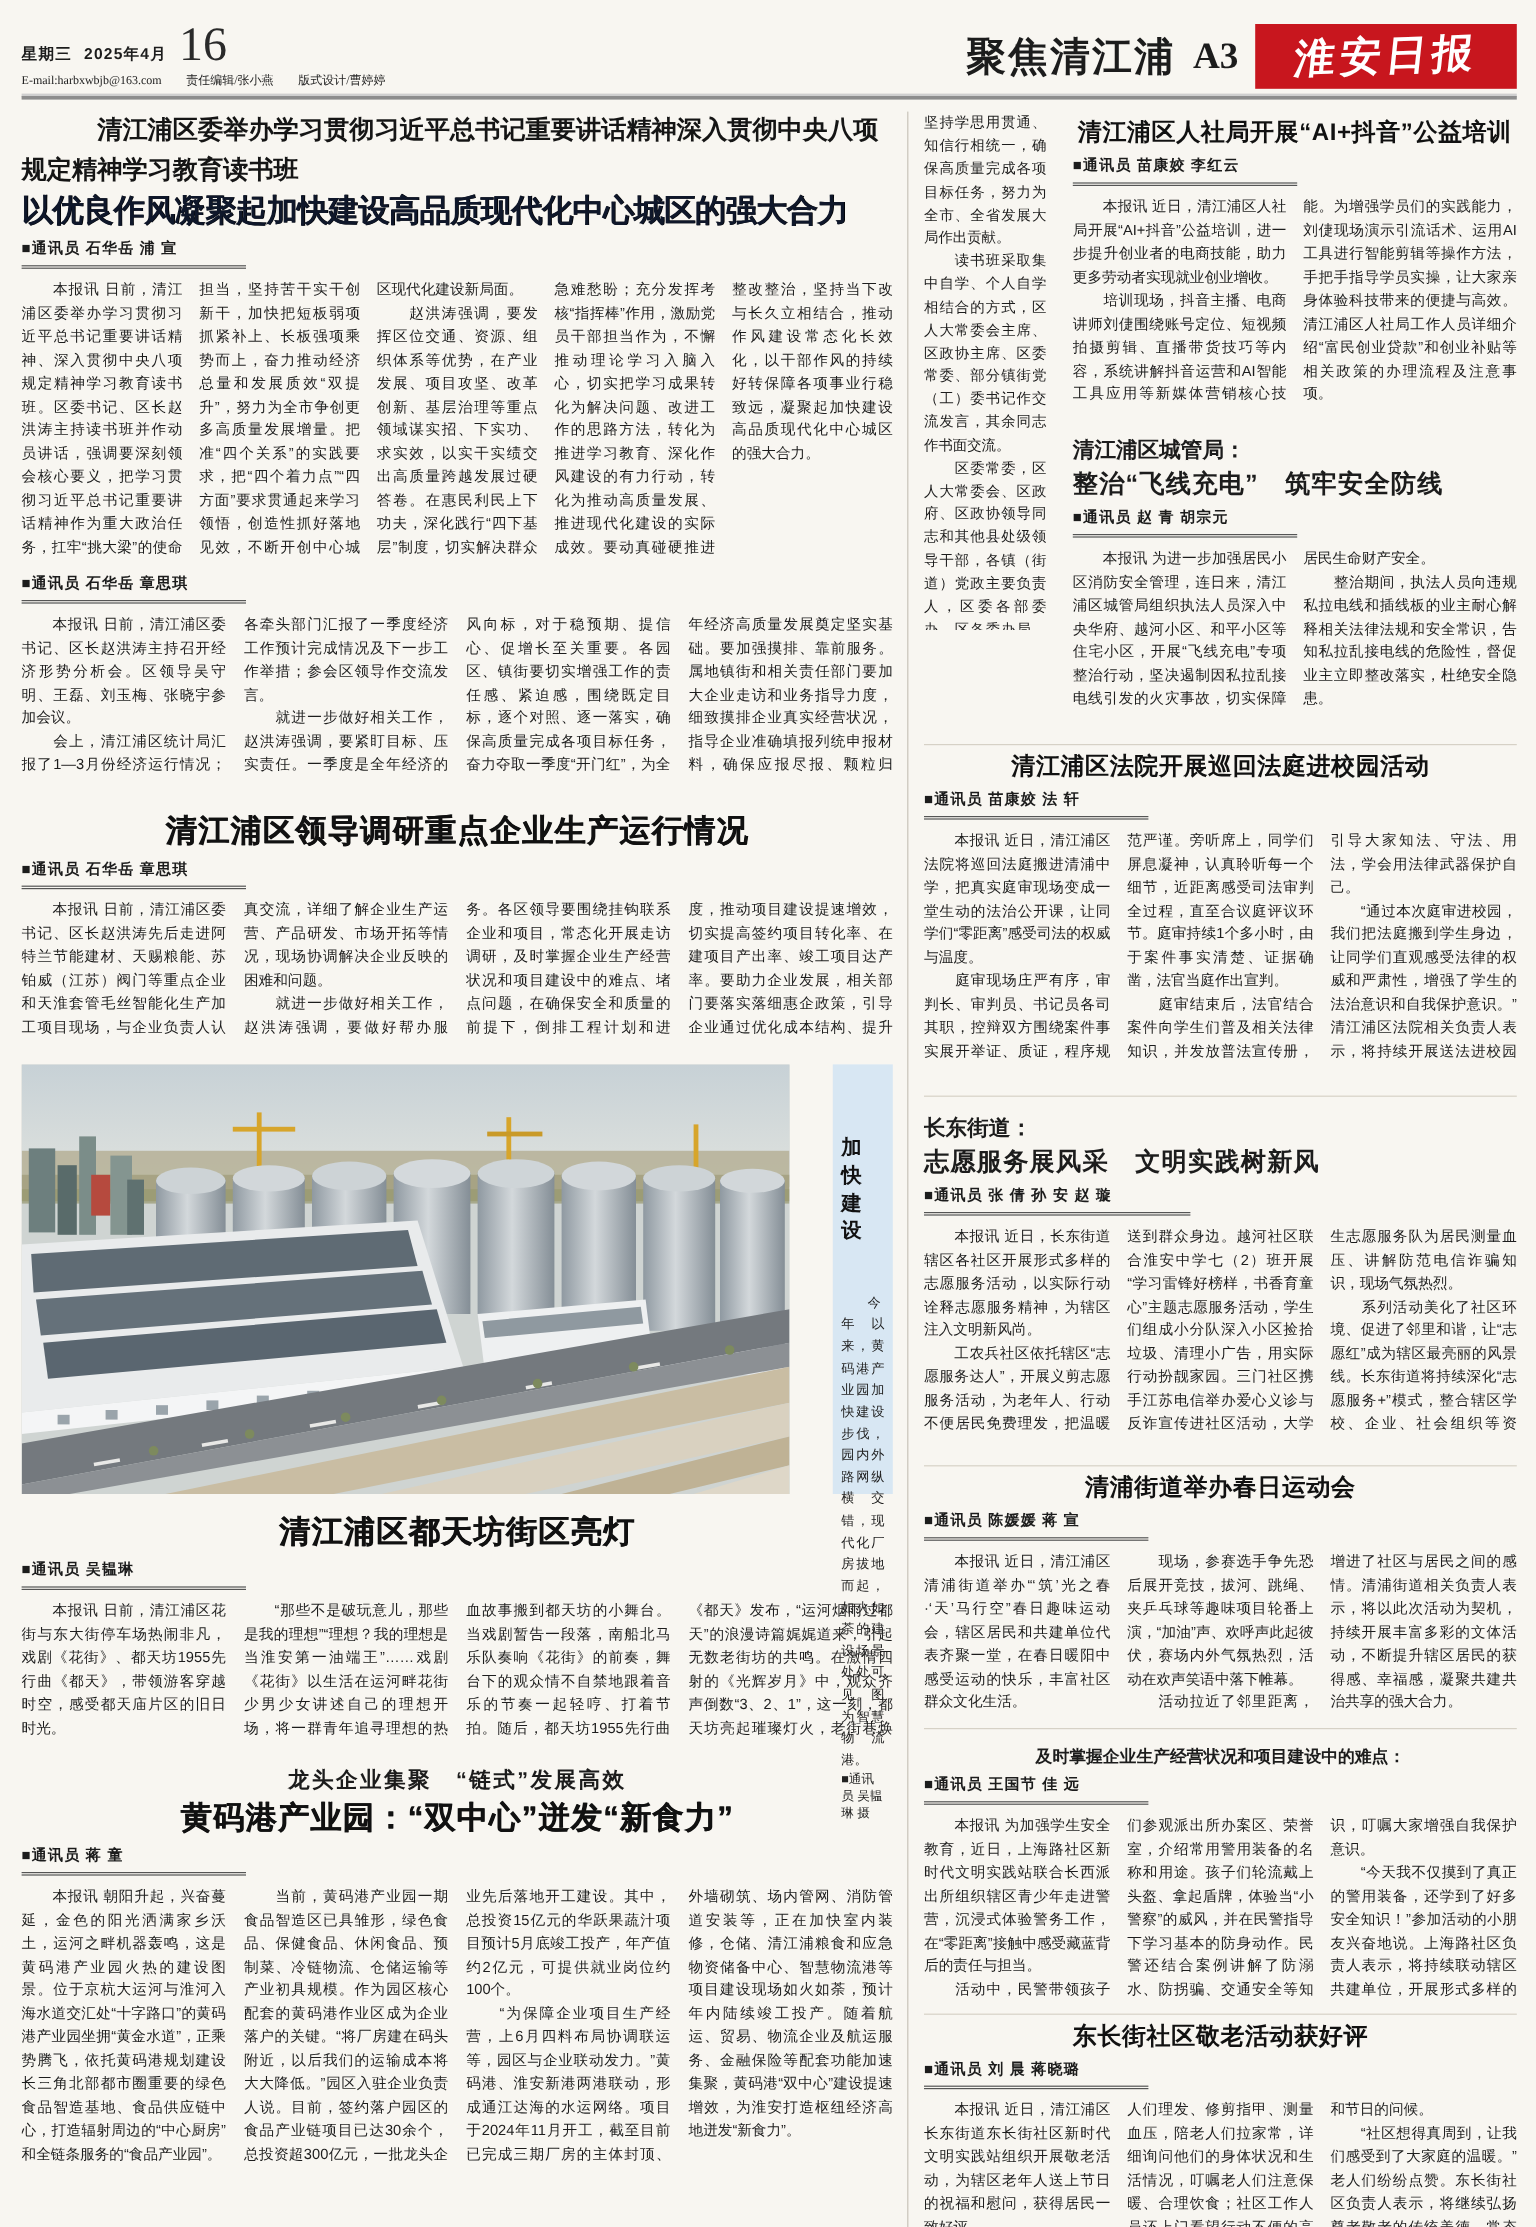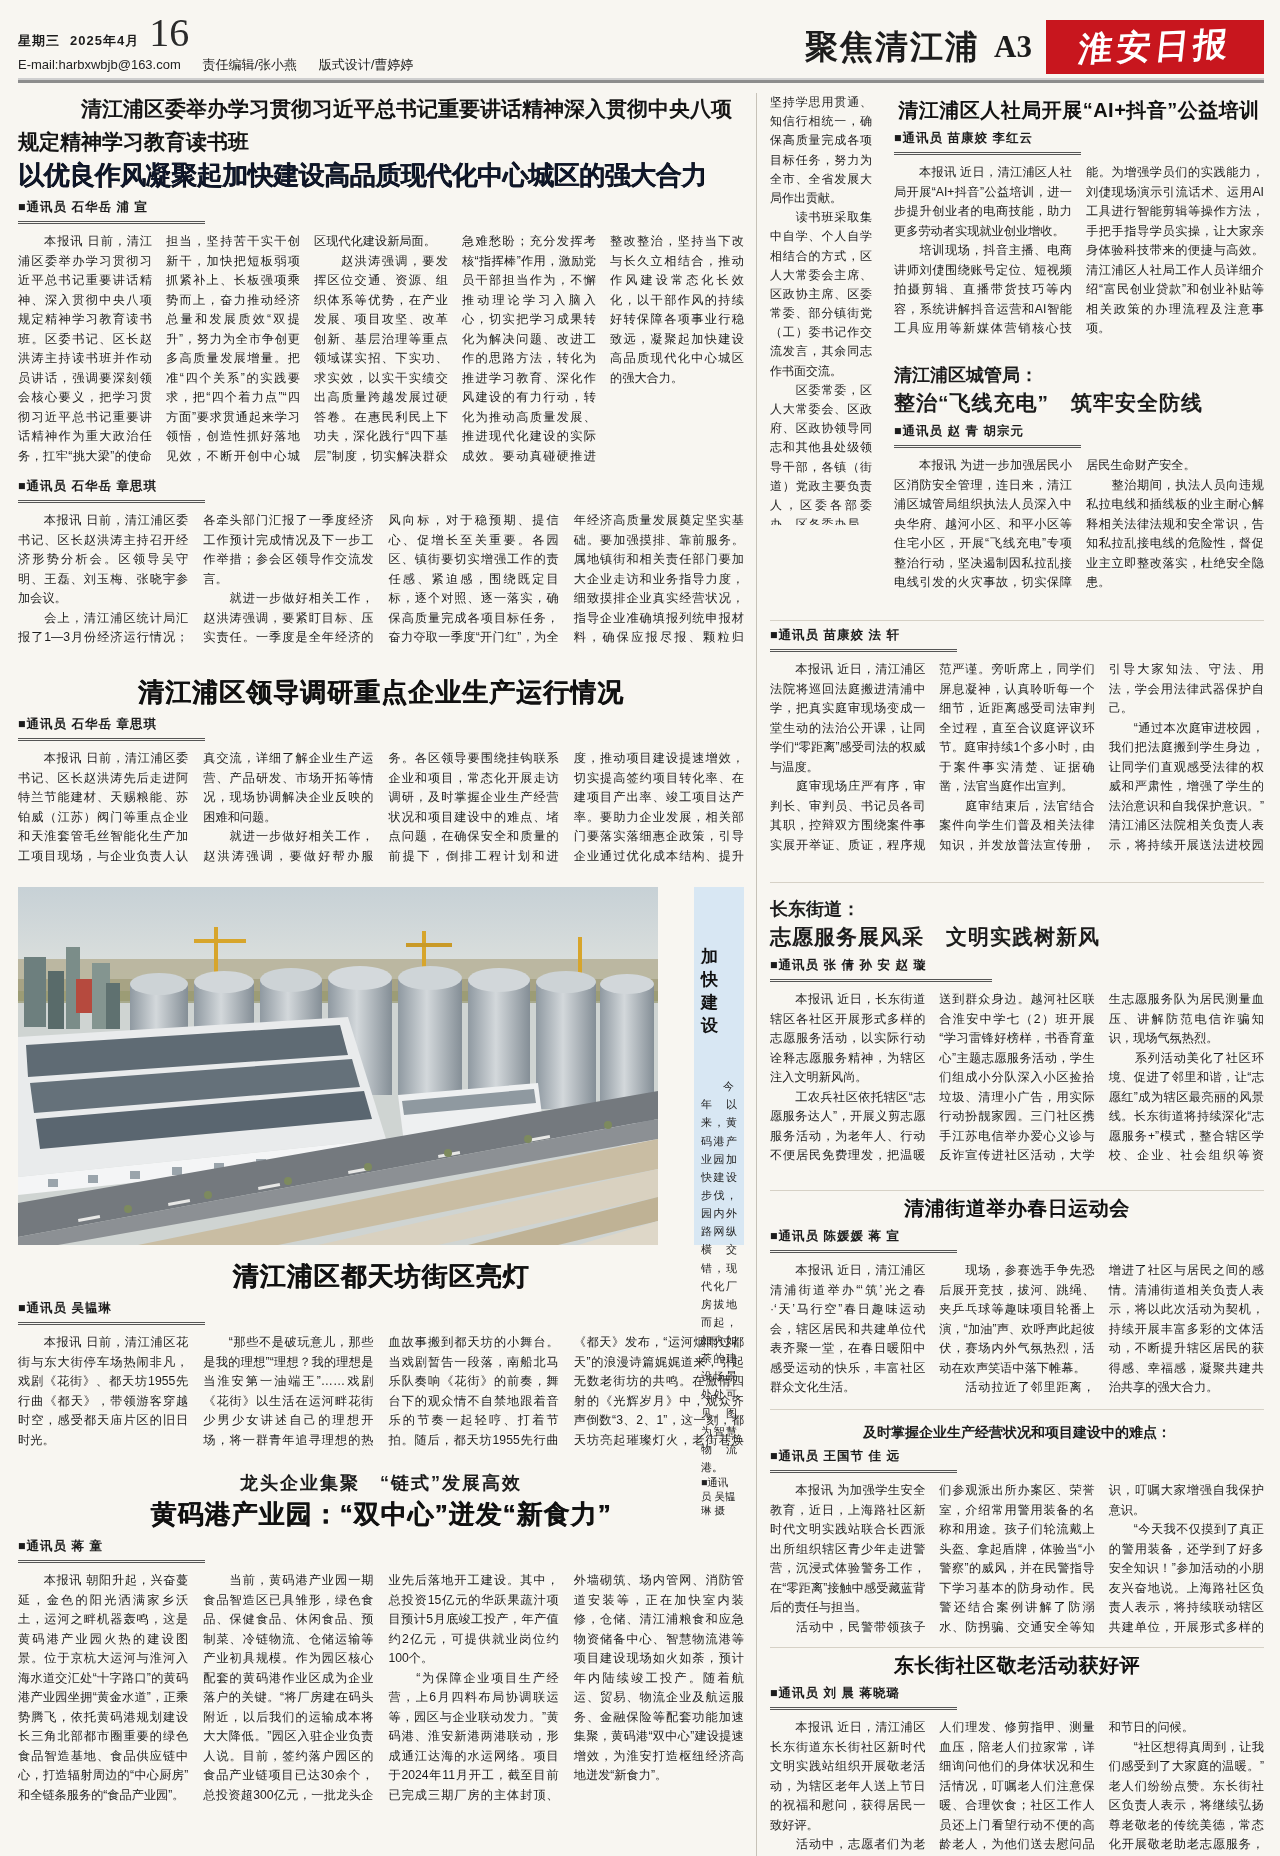--- a/index.html
+++ b/index.html
@@ -8,21 +8,21 @@
     font-family:"Liberation Sans","DejaVu Sans",sans-serif;
     color:#1c1c1c;overflow:hidden;
   }
   .sheet{width:1280px;height:1856px;background:#f8f6f1;box-sizing:border-box;padding:8px 16px 10px 18px;overflow:hidden;}
   
   .hdr{display:flex;justify-content:space-between;align-items:flex-end;height:66px;}
   .hdr-left{display:flex;flex-direction:column;justify-content:flex-end;}
   .hdr-date-row{display:flex;align-items:flex-end;gap:10px;}
   .hdr-date{font-size:13px;font-weight:700;letter-spacing:1px;}
   .hdr-day{font-family:"Liberation Serif","DejaVu Serif",serif;font-size:40px;line-height:.85;font-weight:400;color:#2a2a2a;}
-  .hdr-contact{font-size:13px;margin-top:6px;color:#222;}
+  .hdr-contact{font-size:10px;margin-top:6px;color:#222;font-family:Liberation Serif, serif;}
   .hdr-contact span{margin-right:18px;}
   .hdr-right{display:flex;align-items:center;gap:14px;}
   .hdr-section{font-size:33px;font-weight:900;letter-spacing:2px;}
   .hdr-pageno{font-family:"Liberation Serif","DejaVu Serif",serif;font-size:31px;font-weight:700;}
   .masthead{width:218px;height:54px;background:#c8161e;color:#fff;display:flex;align-items:center;justify-content:center;
     font-family:"Liberation Serif","DejaVu Serif",serif;font-size:34px;font-weight:900;letter-spacing:4px;
     transform:none;}
   .masthead span{display:inline-block;transform:skewX(-8deg) rotate(-2deg);}
   .hdr-rule{height:3px;background:#8d8d8d;margin-top:6px;box-shadow:0 -2px 0 #cfcfcf;}
   
@@ -288,20 +288,21 @@
             <div class="body cols2" style="height:150px;">　　本报讯 为进一步加强居民小区消防安全管理，连日来，清江浦区城管局组织执法人员深入中央华府、越河小区、和平小区等住宅小区，开展“飞线充电”专项整治行动，坚决遏制因私拉乱接电线引发的火灾事故，切实保障居民生命财产安全。
 　　整治期间，执法人员向违规私拉电线和插线板的业主耐心解释相关法律法规和安全常识，告知私拉乱接电线的危险性，督促业主立即整改落实，杜绝安全隐患。
 　　清江浦区城管局将定期对小区进行巡查，防止“飞线充电”现象反弹，督促物业积极协调相关部门，推动小区充电桩等基础设施建设，从根本上解决居民充电难题，切实为居民创造安全、和谐、有序的居住环境。</div>
           </div>
         </div>
       </div>
 
       <div class="sep"></div>
 
       <div class="r-art">
+        <div class="ttl-c r-title">清江浦区法院开展巡回法庭进校园活动</div>
         <div class="byline">■通讯员 苗康姣 法 轩</div>
         <div class="body cols3" style="height:214px;">　　本报讯 近日，清江浦区法院将巡回法庭搬进清浦中学，把真实庭审现场变成一堂生动的法治公开课，让同学们“零距离”感受司法的权威与温度。
 　　庭审现场庄严有序，审判长、审判员、书记员各司其职，控辩双方围绕案件事实展开举证、质证，程序规范严谨。旁听席上，同学们屏息凝神，认真聆听每一个细节，近距离感受司法审判全过程，直至合议庭评议环节。庭审持续1个多小时，由于案件事实清楚、证据确凿，法官当庭作出宣判。
 　　庭审结束后，法官结合案件向学生们普及相关法律知识，并发放普法宣传册，引导大家知法、守法、用法，学会用法律武器保护自己。
 　　“通过本次庭审进校园，我们把法庭搬到学生身边，让同学们直观感受法律的权威和严肃性，增强了学生的法治意识和自我保护意识。”清江浦区法院相关负责人表示，将持续开展送法进校园系列活动，护航未成年人健康成长。</div>
       </div>
 
       <div class="sep"></div>
 
       <div class="r-art">

